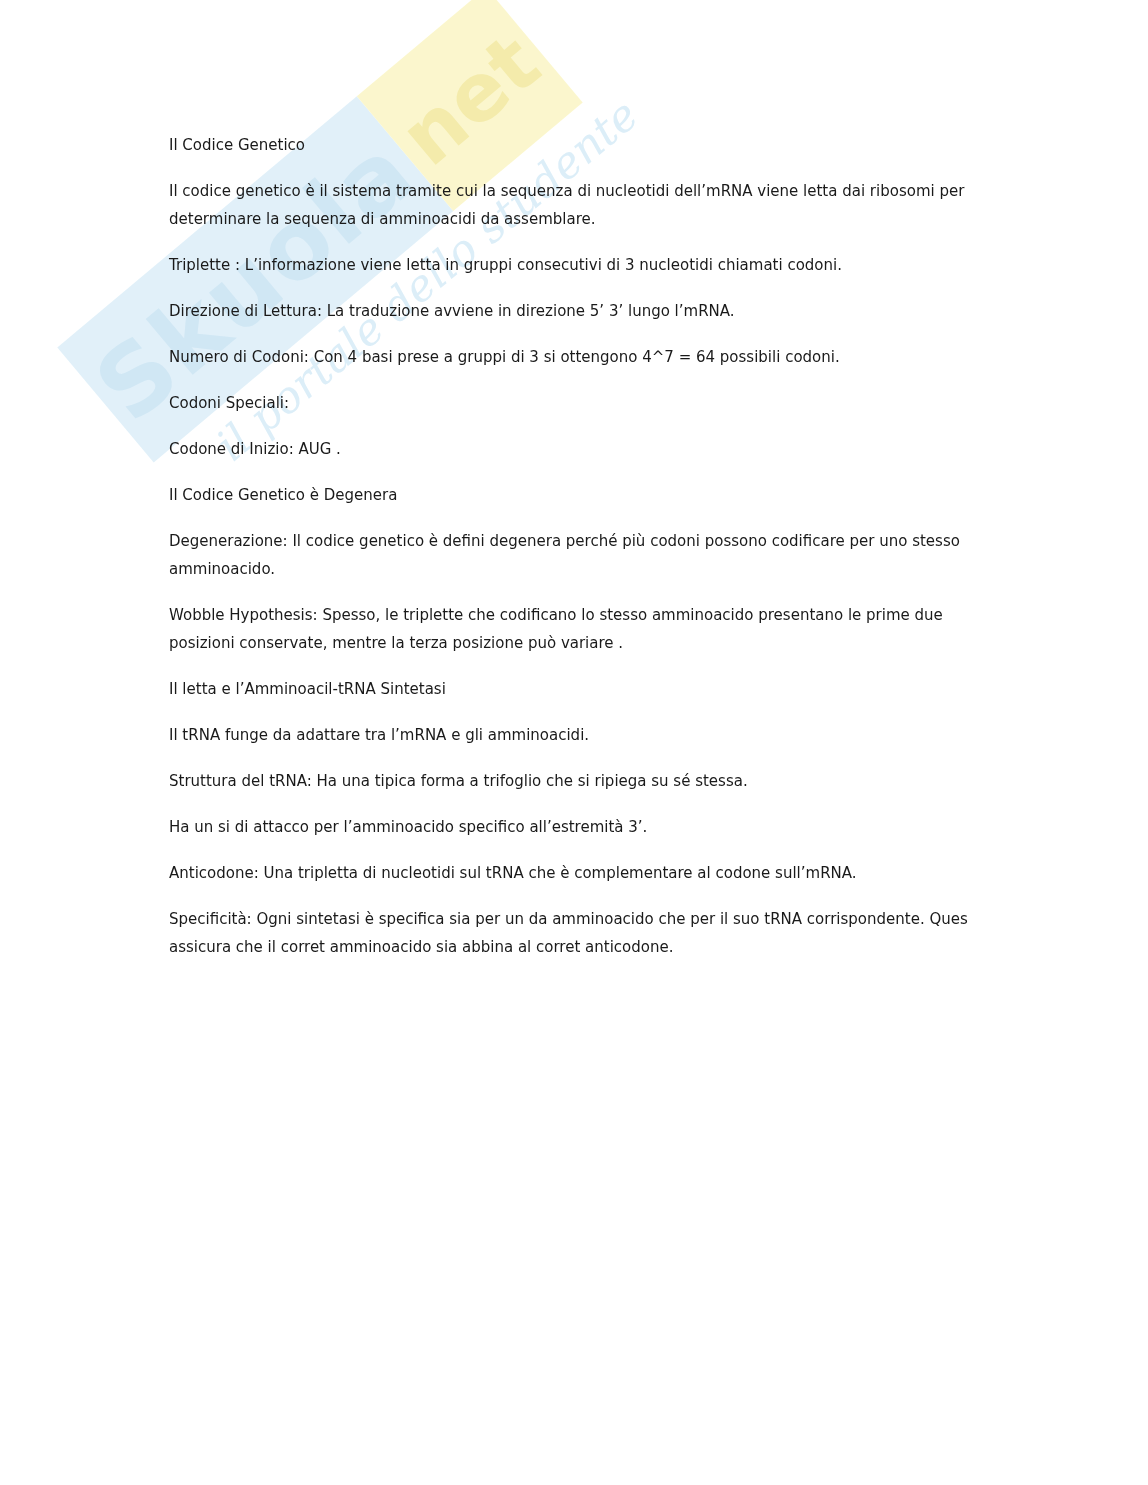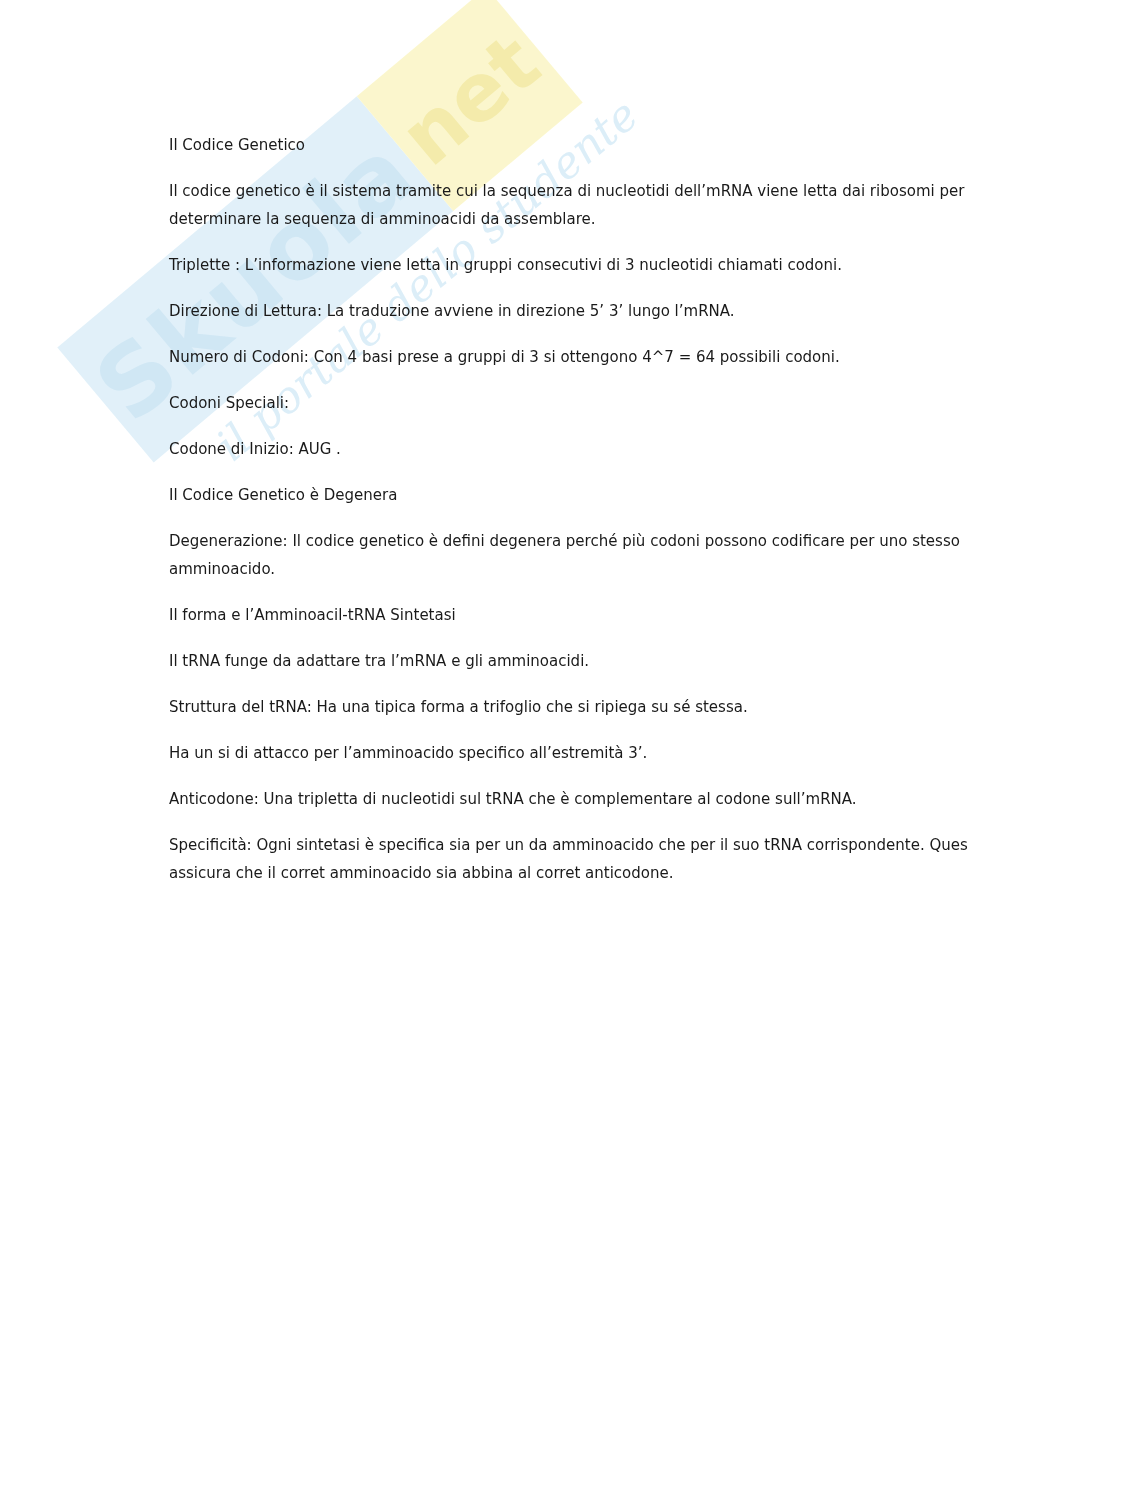--- a/index.html
+++ b/index.html
@@ -32,19 +32,20 @@
 <div class="page">
   <p class="para">Il Codice Genetico</p>
   <p class="para">Il codice genetico è il sistema tramite cui la sequenza di nucleotidi dell’mRNA viene letta dai ribosomi per determinare la sequenza di amminoacidi da assemblare.</p>
   <p class="para">Triplette : L’informazione viene letta in gruppi consecutivi di 3 nucleotidi chiamati codoni.</p>
   <p class="para">Direzione di Lettura: La traduzione avviene in direzione 5’ 3’ lungo l’mRNA.</p>
   <p class="para">Numero di Codoni: Con 4 basi prese a gruppi di 3 si ottengono 4^7 = 64 possibili codoni.</p>
   <p class="para">Codoni Speciali:</p>
   <p class="para">Codone di Inizio: AUG .</p>
   <p class="para">Il Codice Genetico è Degenera</p>
   <p class="para">Degenerazione: Il codice genetico è defini degenera perché più codoni possono codificare per uno stesso amminoacido.</p>
-  <p class="para">Il forma e l’Amminoacil-tRNA Sintetasi</p>
+  <p class="para">Wobble Hypothesis: Spesso, le triplette che codificano lo stesso amminoacido presentano le prime due posizioni conservate, mentre la terza posizione può variare .</p>
+  <p class="para">Il letta e l’Amminoacil-tRNA Sintetasi</p>
   <p class="para">Il tRNA funge da adattare tra l’mRNA e gli amminoacidi.</p>
   <p class="para">Struttura del tRNA: Ha una tipica forma a trifoglio che si ripiega su sé stessa.</p>
   <p class="para">Ha un si di attacco per l’amminoacido specifico all’estremità 3’.</p>
   <p class="para">Anticodone: Una tripletta di nucleotidi sul tRNA che è complementare al codone sull’mRNA.</p>
   <p class="para">Specificità: Ogni sintetasi è specifica sia per un da amminoacido che per il suo tRNA corrispondente. Ques assicura che il corret amminoacido sia abbina al corret anticodone.</p>
 </div>
 
 </body></html>

